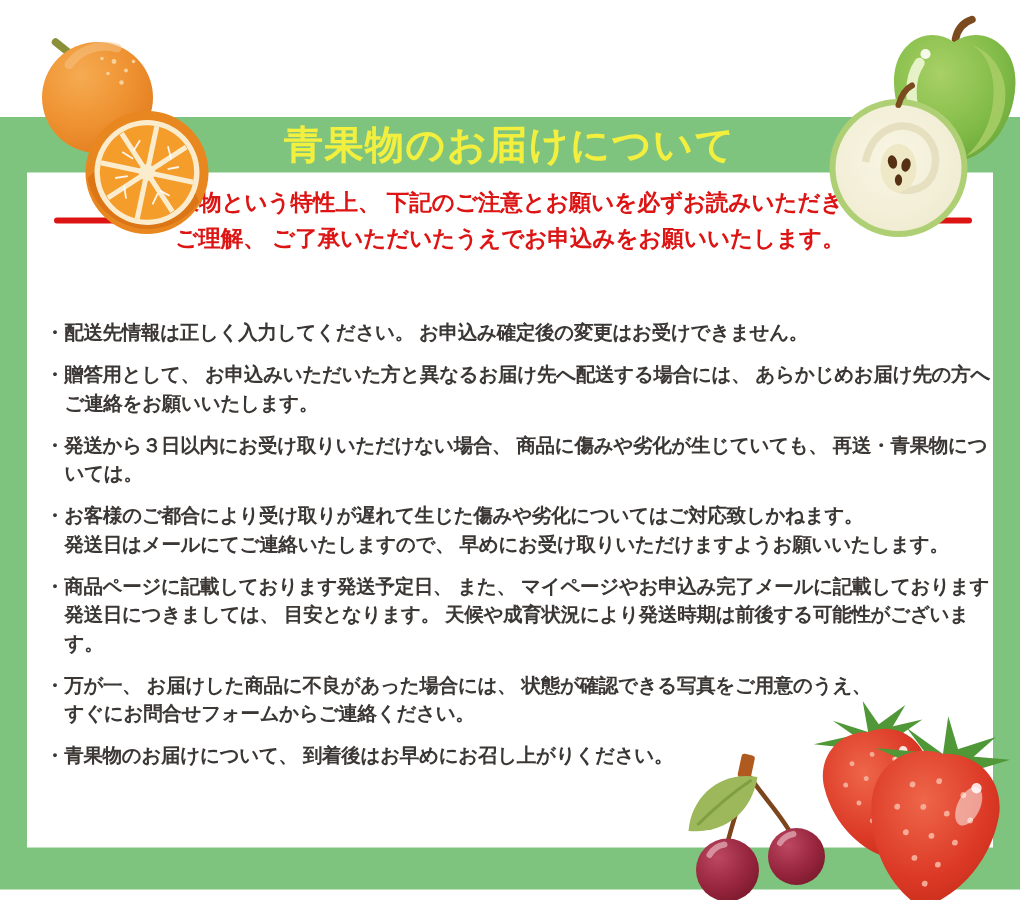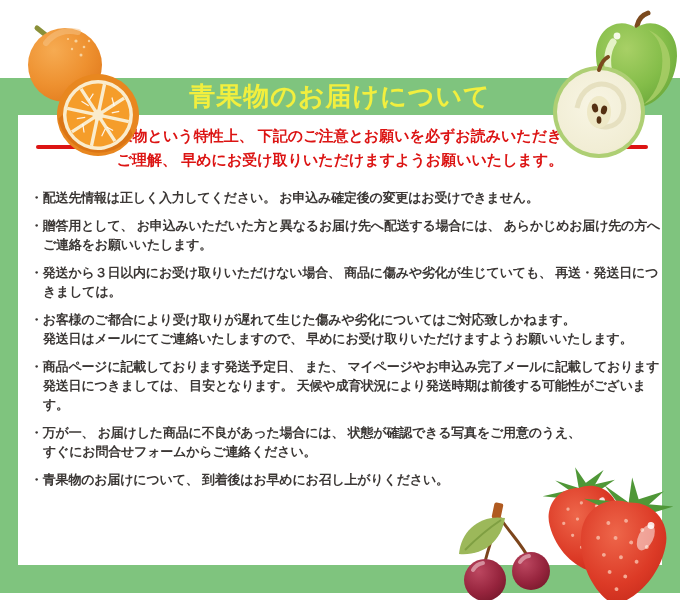--- a/index.html
+++ b/index.html
@@ -31,21 +31,21 @@
     text-align:center; color:var(--red,#dc1413);
     font-size:15px; font-weight:bold; line-height:24px;
   }
   .red-line {
     position:absolute; top:145px; width:63px; height:4px;
     background:var(--red,#dc1413); border-radius:2px;
   }
   .red-line.left  { left:36px; }
   .red-line.right { left:585px; }
   .notes {
-    position:absolute; left:30px; top:188px; width:636px;
+    position:absolute; left:30px; top:212px; width:636px;
     color:var(--text,#3b3735);
     font-size:13px; font-weight:bold; line-height:19px;
     letter-spacing:-0.2px;
   }
   .note { margin:0 0 9px 0; padding-left:13px; text-indent:-13px; }
   .deco { position:absolute; }
   .deco.oranges  { left:24px;  top:15px; }
   .deco.apples   { left:551px; top:8px;  }
   .deco.berries  { left:443px; top:466px; }
 </style>
@@ -57,27 +57,27 @@
   <div class="green-frame"></div>
   <div class="content-panel"></div>
 
   <h1 class="page-title">青果物のお届けについて</h1>
 
   <div class="red-line left"></div>
   <div class="red-line right"></div>
 
   <div class="intro">
     <span>青果物という特性上、 下記のご注意とお願いを必ずお読みいただき、</span><br>
-    <span>ご理解、 早めにお受け取りいただけますようお願いいたします。</span>
+    <span>ご理解、 ご了承いただいたうえでお申込みをお願いいたします。</span>
   </div>
 
   <div class="notes">
       <p class="note">・配送先情報は正しく入力してください。 お申込み確定後の変更はお受けできません。</p>
       <p class="note">・贈答用として、 お申込みいただいた方と異なるお届け先へ配送する場合には、 あらかじめお届け先の方へ<br>ご連絡をお願いいたします。</p>
-      <p class="note">・発送から３日以内にお受け取りいただけない場合、 商品に傷みや劣化が生じていても、 再送・発送日につきましては。</p>
+      <p class="note">・発送から３日以内にお受け取りいただけない場合、 商品に傷みや劣化が生じていても、 再送・青果物については。</p>
       <p class="note">・お客様のご都合により受け取りが遅れて生じた傷みや劣化についてはご対応致しかねます。<br>発送日はメールにてご連絡いたしますので、 早めにお受け取りいただけますようお願いいたします。</p>
       <p class="note">・商品ページに記載しております発送予定日、 また、 マイページやお申込み完了メールに記載しております<br>発送日につきましては、 目安となります。 天候や成育状況により発送時期は前後する可能性がございます。</p>
       <p class="note">・万が一、 お届けした商品に不良があった場合には、 状態が確認できる写真をご用意のうえ、<br>すぐにお問合せフォームからご連絡ください。</p>
       <p class="note">・青果物のお届けについて、 到着後はお早めにお召し上がりください。</p>
     </div>
 
   <svg class="deco oranges" width="116" height="144" viewBox="0 0 116 144">
     <defs>
       <radialGradient id="og" cx="35%" cy="30%" r="85%">
         <stop offset="0%" stop-color="#f6ab52"></stop>

